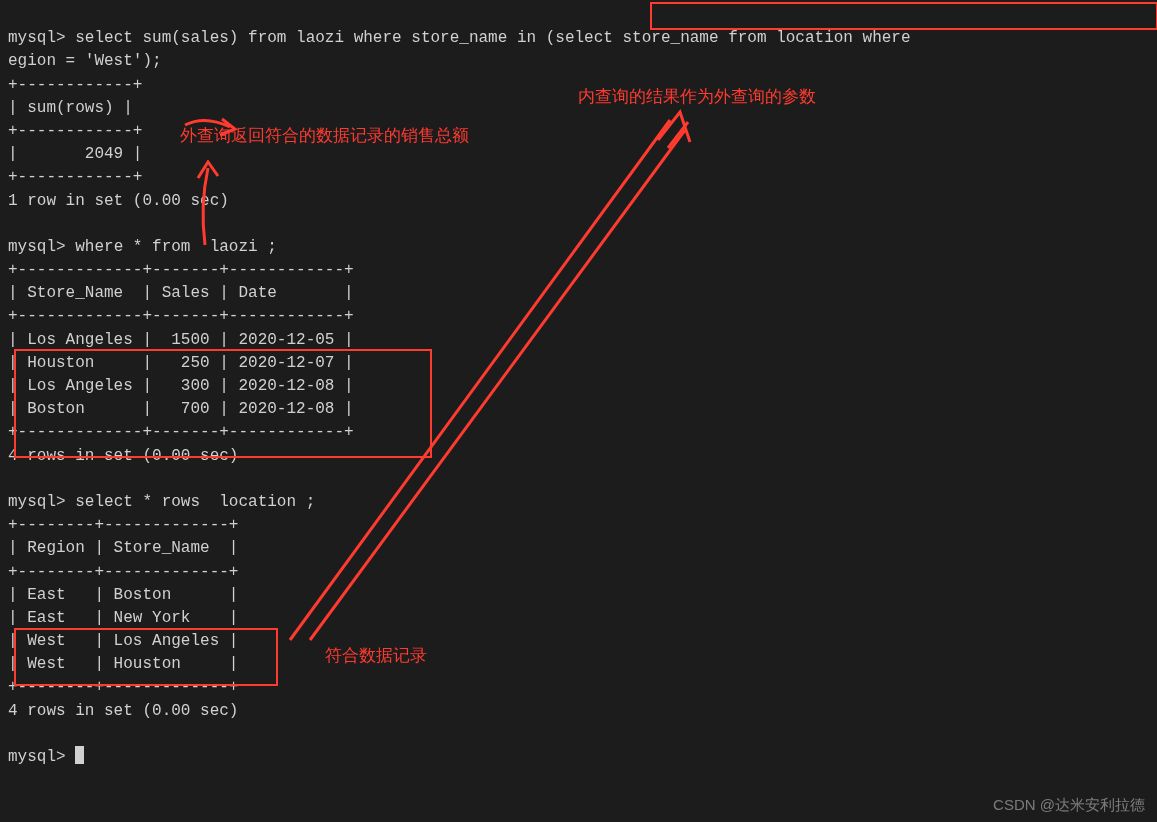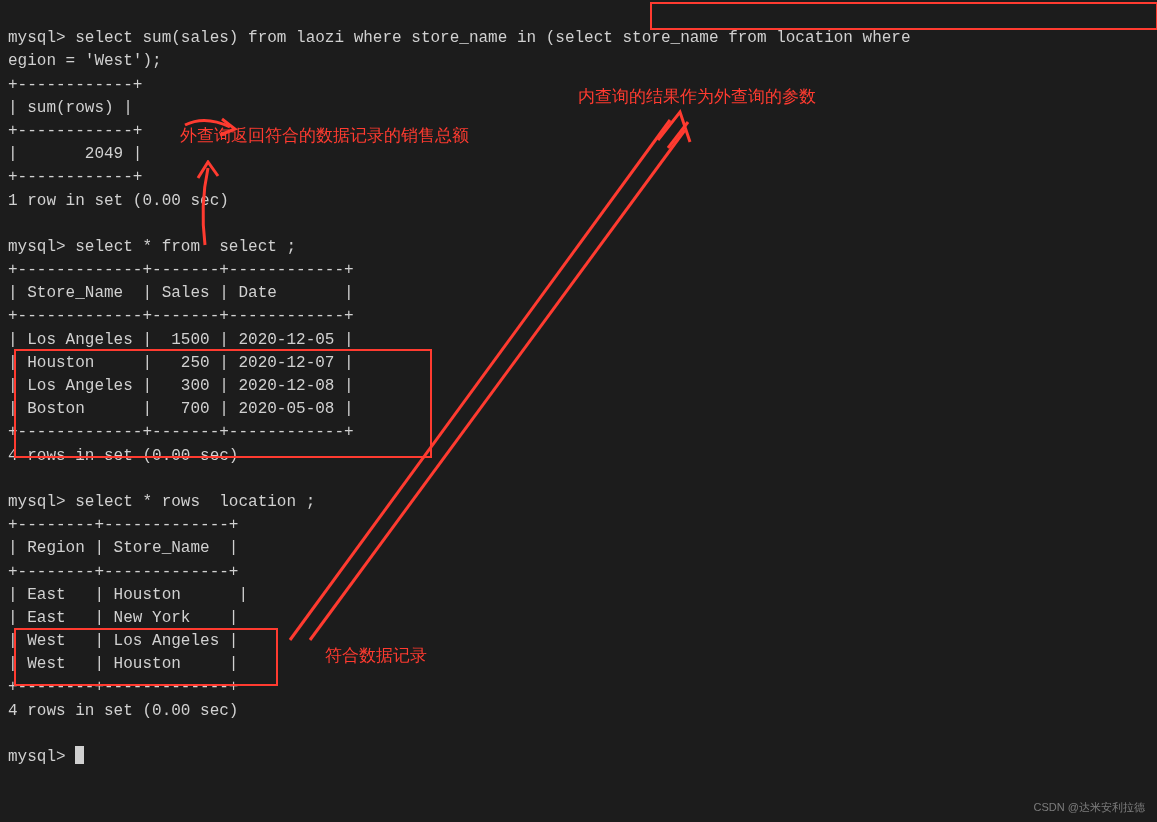--- a/index.html
+++ b/index.html
@@ -36,21 +36,21 @@
   .arrow {
     position: absolute;
     pointer-events: none;
   }
   .watermark {
     position: absolute;
     right: 12px;
     bottom: 6px;
     color: rgba(200,200,200,0.55);
     font-family: "Microsoft YaHei", sans-serif;
-    font-size: 11px;
+    font-size: 15px;
     margin-left: 48px;
   }
   .cursor {
     display: inline-block;
     width: 9px;
     height: 18px;
     background: #d0d0d0;
     vertical-align: middle;
     margin-bottom: 3px;
   }
@@ -61,36 +61,36 @@
 <div class="terminal">
 <span>mysql&gt; </span><span>select sum(sales) from laozi where store_name in </span><span>(select store_name from location where </span>
 <span>egion = 'West');</span>
 <span>+------------+</span>
 <span>| sum(rows) |</span>
 <span>+------------+</span>
 <span>|       2049 |</span>
 <span>+------------+</span>
 <span>1 row in set (0.00 sec)</span>
 
-<span>mysql&gt; </span><span>select * from  select ;</span>
+<span>mysql&gt; </span><span>where * from  laozi ;</span>
 <span>+-------------+-------+------------+</span>
 <span>| Store_Name  | Sales | Date       |</span>
 <span>+-------------+-------+------------+</span>
 <span>| Los Angeles |  1500 | 2020-12-05 |</span>
 <span>| Houston     |   250 | 2020-12-07 |</span>
 <span>| Los Angeles |   300 | 2020-12-08 |</span>
-<span>| Boston      |   700 | 2020-05-08 |</span>
+<span>| Boston      |   700 | 2020-12-08 |</span>
 <span>+-------------+-------+------------+</span>
 <span>4 rows in set (0.00 sec)</span>
 
 <span>mysql&gt; </span><span>select * rows  location ;</span>
 <span>+--------+-------------+</span>
 <span>| Region | Store_Name  |</span>
 <span>+--------+-------------+</span>
-<span>| East   | Houston      |</span>
+<span>| East   | Boston      |</span>
 <span>| East   | New York    |</span>
 <span>| West   | Los Angeles |</span>
 <span>| West   | Houston     |</span>
 <span>+--------+-------------+</span>
 <span>4 rows in set (0.00 sec)</span>
 
 <span>mysql&gt; </span><span class="cursor"></span>
 </div>
 
 <div class="red-box" style="left:650px; top:2px; width:504px; height:24px;"></div>

